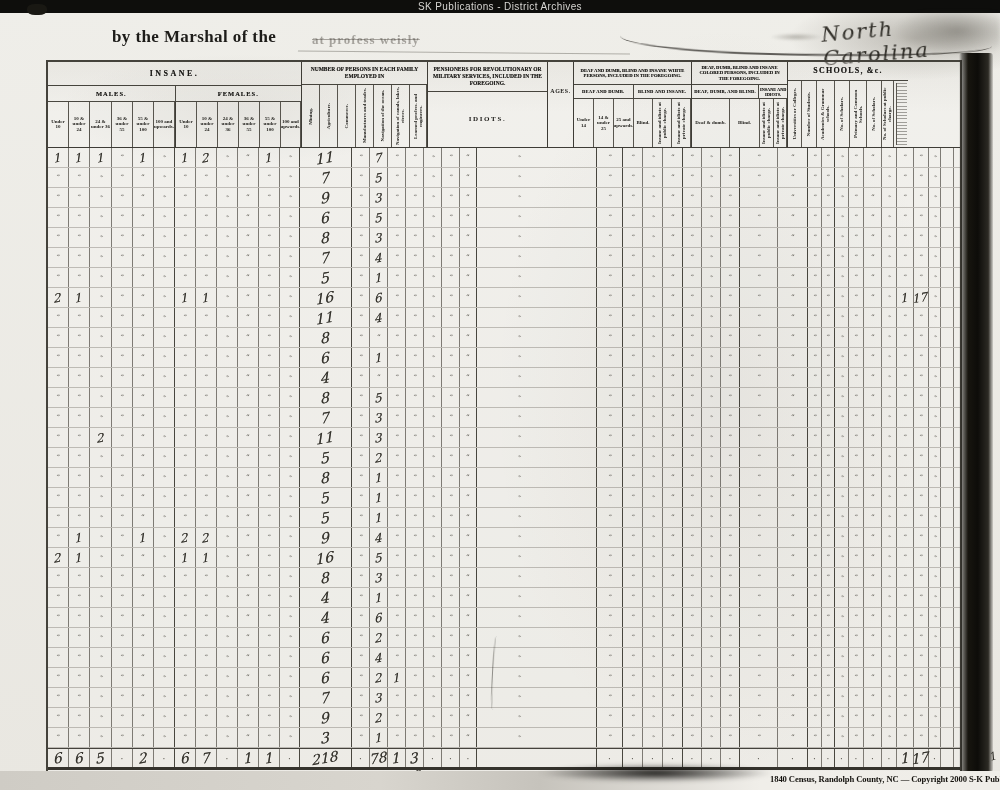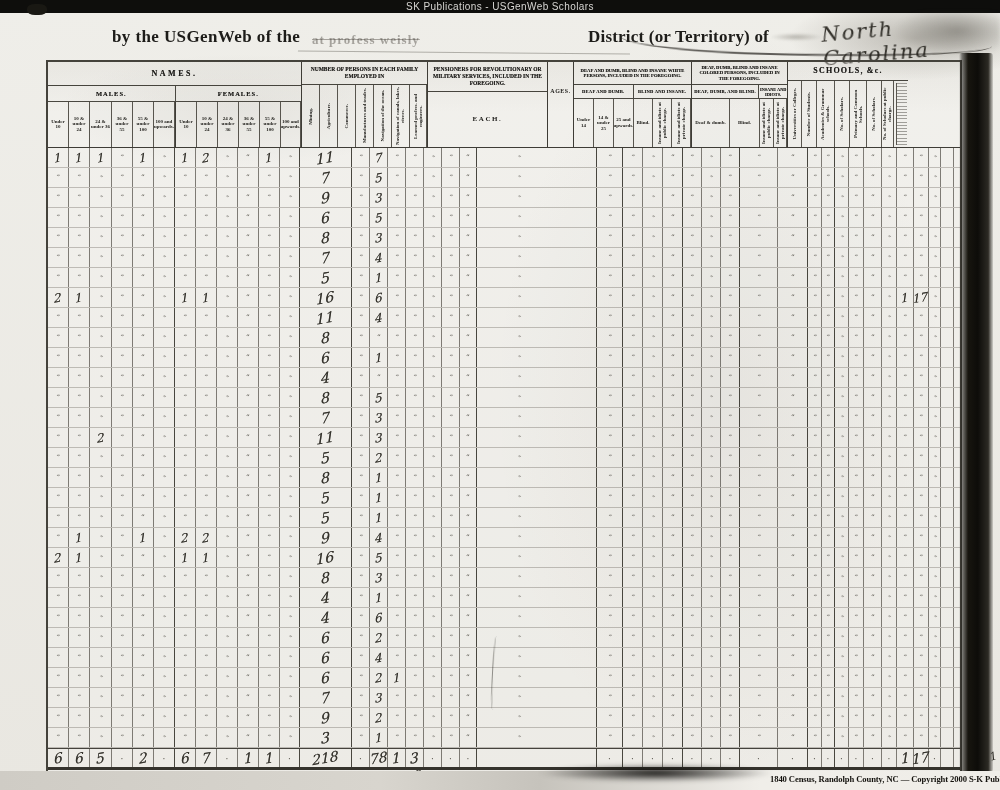--- a/index.html
+++ b/index.html
@@ -97,38 +97,37 @@
   .stray{position:absolute;font-family:"DejaVu Serif",serif;font-style:italic;color:#33312b;}
   .stray3{left:415px;top:768px;font-size:11px;transform:rotate(-8deg);}
   .strayR{left:983px;top:751px;font-size:11px;transform:rotate(-16deg);}
 </style>
 </head>
 <body>
 
 <div class="page">
 
   <div class="topbar">
-    <span>SK Publications - USGenWeb Scholars</span>
+    <span>SK Publications - District Archives</span>
   </div>
   <div class="tlblob"></div>
   <div class="trsmudge"></div>
 
-  <span class="t-prefix">by the USGenWeb of the</span>
+  <span class="t-prefix">by the Marshal of the</span>
   <span class="t-struck">at profess weisly</span>
-  <span class="t-middle">District (or Territory) of</span>
   <div class="t-squig"></div>
   <span class="t-script">North Carolina</span>
   <div class="swoosh2"></div>
   <div class="swoosh1"></div>
 
   <div class="tablewrap">
     <div class="thead">
 
       <div class="sec" style="width:254px">
-        <div class="t1" style="height:24px;font-size:8px;letter-spacing:2.5px">NAMES.</div>
+        <div class="t1" style="height:24px;font-size:8px;letter-spacing:2.5px">INSANE.</div>
         <div class="t2row" style="height:16px">
           <div class="t2cell" style="width:128px">MALES.</div>
           <div class="t2cell" style="width:126px;border-right:none">FEMALES.</div>
         </div>
         <div class="t2row" style="height:46px">
           <div class="cols" style="width:128px;border-right:1px solid #3e3c36">
               <div class="hcell" style="width: 21px;">
                 <span>Under 10</span>
               </div>
               <div class="hcell" style="width: 21px;">
@@ -195,21 +194,21 @@
               </div>
               <div class="hcell vcell" style="width: 17px;">
                 <span>Learned profess. and engineers.</span>
               </div>
             </div>
         </div>
       </div>
 
       <div class="sec" style="width:120px">
         <div class="t1" style="height:30px;font-size:5.5px;padding:0 4px">PENSIONERS FOR REVOLUTIONARY OR MILITARY SERVICES, INCLUDED IN THE FOREGOING.</div>
-        <div class="namescell">EACH.</div>
+        <div class="namescell">IDIOTS.</div>
       </div>
 
       <div class="sec" style="width:26px">
         <div class="agescell">AGES.</div>
       </div>
 
       <div class="sec" style="width:118px">
         <div class="t1" style="height:24px;font-size:4.7px;padding:0 2px">DEAF AND DUMB, BLIND AND INSANE WHITE PERSONS, INCLUDED IN THE FOREGOING.</div>
         <div class="t2row" style="height:14px">
           <div class="t2cell" style="width:60px;font-size:4.6px;letter-spacing:.2px">DEAF AND DUMB.</div>

